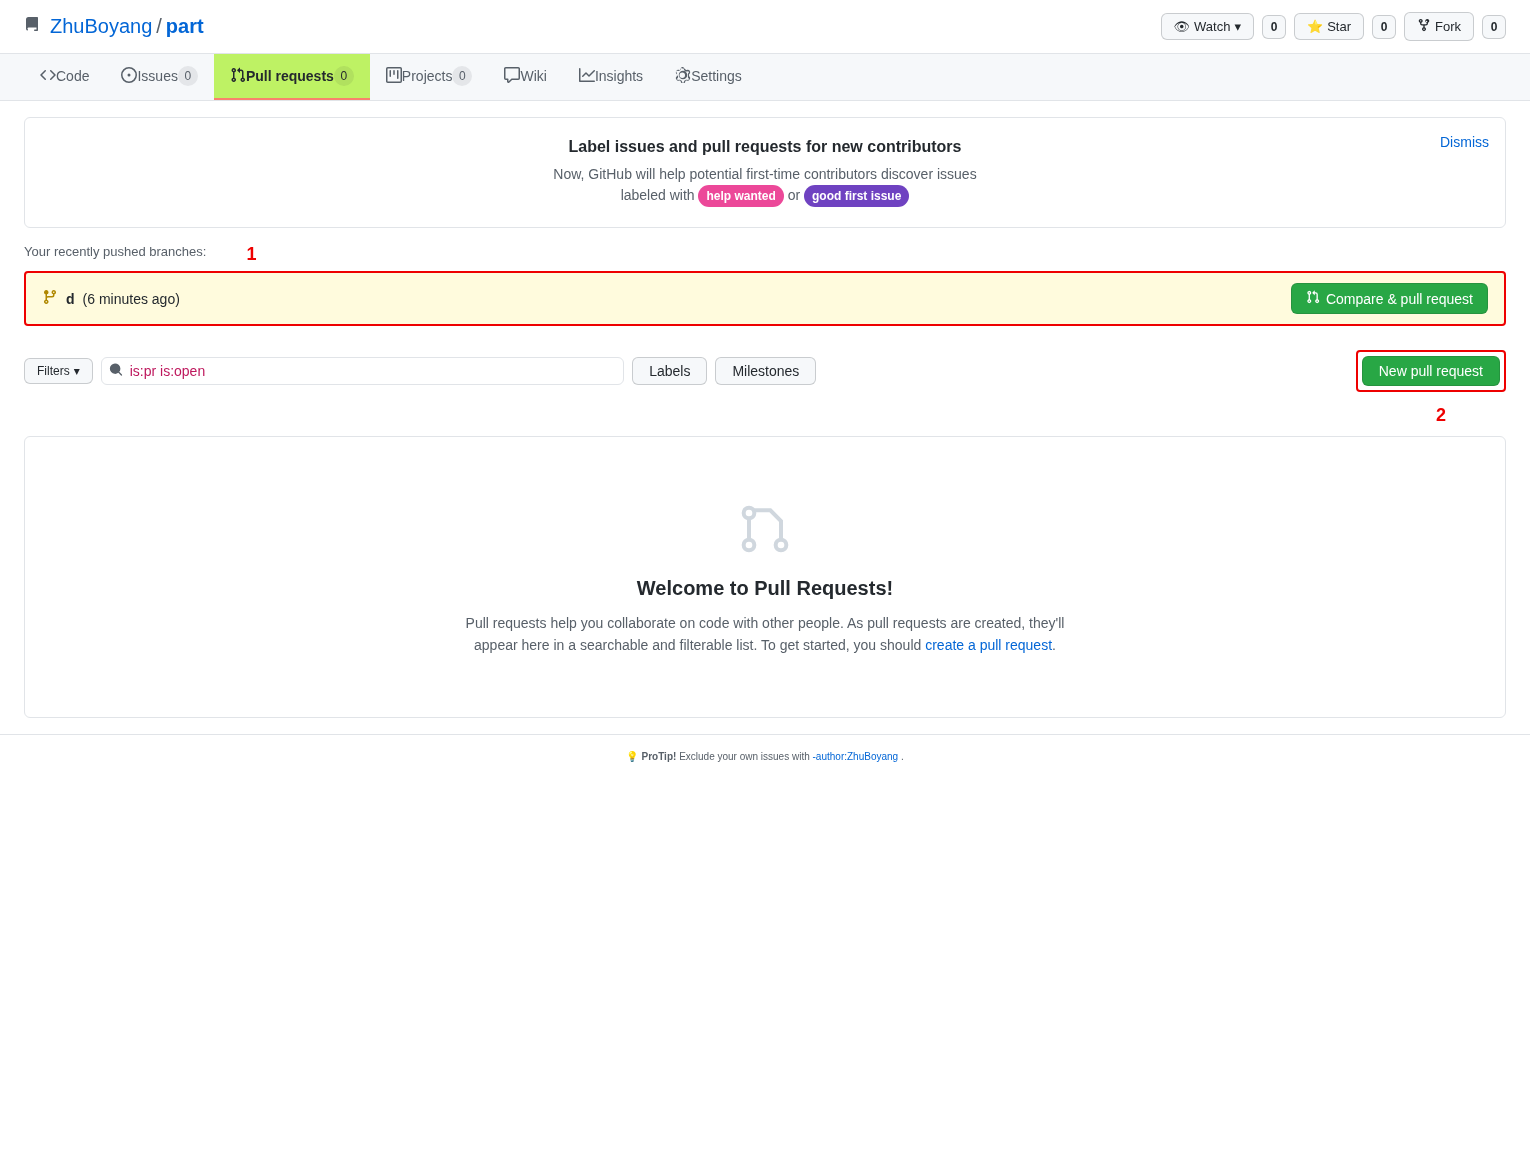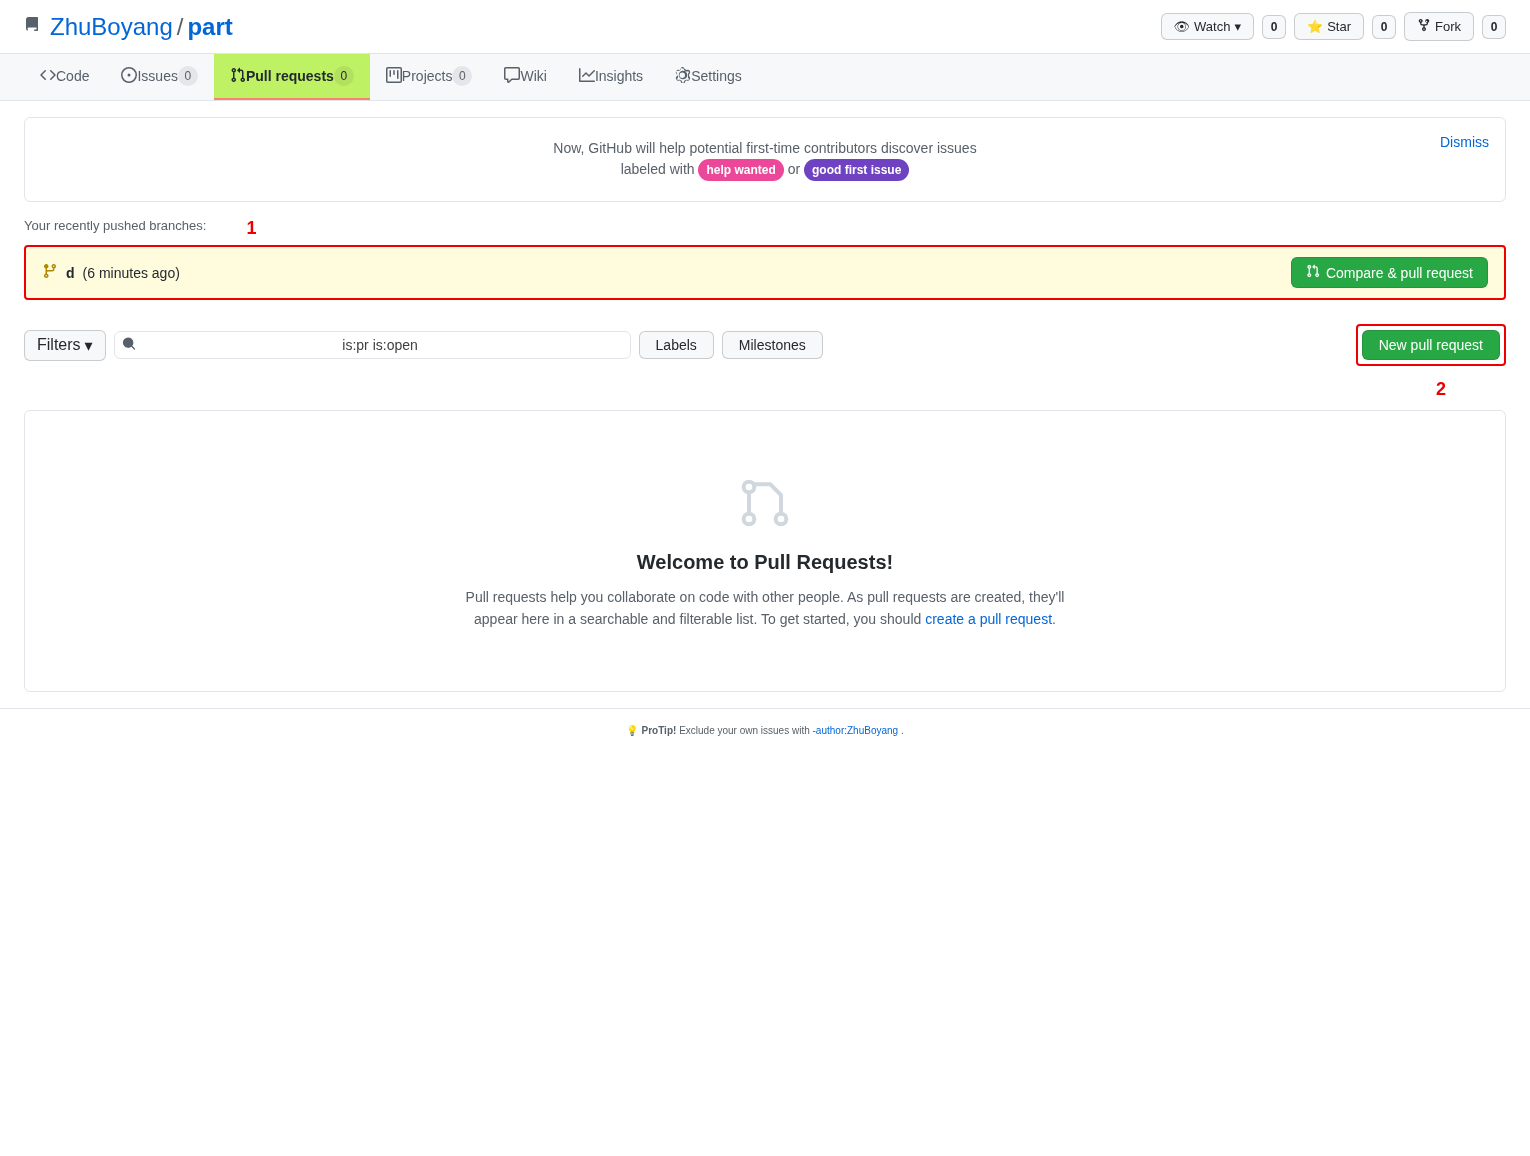--- a/index.html
+++ b/index.html
@@ -3,21 +3,21 @@
   <meta charset="utf-8">
   <style>
     * { box-sizing: border-box; margin: 0; padding: 0; }
     body { font-family: -apple-system, BlinkMacSystemFont, "Segoe UI", Helvetica, Arial, sans-serif; font-size: 14px; color: #24292e; background: #fff; }
 
     
     .top-bar {
       display: flex; align-items: center; justify-content: space-between;
       padding: 12px 24px; border-bottom: 1px solid #e1e4e8;
     }
-    .repo-title { display: flex; align-items: center; gap: 4px; font-size: 24px; }
+    .repo-title { display: flex; align-items: center; gap: 4px; font-size: 20px; }
     .repo-icon { margin-right: 6px; color: #586069; font-size: 16px; }
     .repo-owner { color: #0366d6; text-decoration: none; font-weight: 400; }
     .repo-sep { color: #586069; font-weight: 300; }
     .repo-name { color: #0366d6; text-decoration: none; font-weight: 600; }
     .top-actions { display: flex; align-items: center; gap: 8px; }
     .action-btn {
       display: inline-flex; align-items: center; gap: 4px;
       padding: 5px 12px; font-size: 13px; font-weight: 500;
       background: #f6f8fa; border: 1px solid rgba(27,31,35,0.2);
       border-radius: 6px; cursor: pointer; color: #24292e; text-decoration: none;
@@ -101,35 +101,34 @@
 
     
     .filter-bar {
       display: flex; align-items: center; gap: 8px;
       margin-bottom: 0; padding: 12px 0;
     }
     .filter-btn {
       display: inline-flex; align-items: center; gap: 4px;
       padding: 5px 12px; background: #f6f8fa;
       border: 1px solid rgba(27,31,35,0.2); border-radius: 6px;
-      font-size: 16px; cursor: pointer; color: #24292e;
+      font-size: 12px; cursor: pointer; color: #24292e;
     }
     .search-input-wrap {
       flex: 1; position: relative;
     }
     .search-icon-inside {
       position: absolute; left: 8px; top: 50%; transform: translateY(-50%);
       color: #586069; font-size: 14px;
     }
     .search-input {
       width: 100%; padding: 5px 12px 5px 28px;
       border: 1px solid #e1e4e8; border-radius: 6px;
-      font-size: 14px; background: #fff; color: #404040;
+      font-size: 14px; background: #fff; color: #be185d;
       outline: none;
-      text-align: center;
     }
     .labels-btn, .milestones-btn {
       padding: 5px 16px; background: #f6f8fa;
       border: 1px solid rgba(27,31,35,0.2); border-radius: 6px;
       font-size: 14px; cursor: pointer; color: #24292e;
     }
     .new-pr-section {
       display: flex; align-items: center;
       border: 2px solid #e00; border-radius: 4px; padding: 4px;
     }
@@ -266,20 +265,21 @@
           <path d="M7.429 1.525a6.593 6.593 0 011.142 0c.036.003.108.036.137.146l.289 1.105c.147.56.55.967.997 1.189.174.086.341.183.5.29.417.278.97.423 1.53.27l1.102-.303c.11-.03.175.016.195.046.219.31.41.641.573.989.063.132.016.205-.002.232l-.664.882c-.332.442-.432 1.009-.322 1.568.044.223.067.456.067.696 0 .24-.023.473-.067.696-.11.56-.01 1.126.322 1.568l.664.882c.018.027.065.1.002.232a8.141 8.141 0 01-.573.989c-.02.03-.085.076-.195.046l-1.102-.303c-.56-.153-1.113-.008-1.53.27-.159.107-.326.204-.5.29-.447.222-.85.629-.997 1.189l-.289 1.105c-.029.11-.101.143-.137.146a6.613 6.613 0 01-1.142 0c-.036-.003-.108-.036-.137-.146l-.289-1.105c-.147-.56-.55-.967-.997-1.189a4.803 4.803 0 01-.5-.29c-.417-.278-.97-.423-1.53-.27l-1.102.303c-.11.03-.175-.016-.195-.046a8.14 8.14 0 01-.573-.989c-.063-.132-.016-.205.002-.232l.664-.882c.332-.442.432-1.009.322-1.568A4.8 4.8 0 012 8c0-.24.023-.473.067-.696.11-.56.01-1.126-.322-1.568l-.664-.882c-.018-.027-.065-.1-.002-.232a8.14 8.14 0 01.573-.989c.02-.03.085-.076.195-.046l1.102.303c.56.153 1.113.008 1.53-.27.159-.107.326-.204.5-.29.447-.222.85-.629.997-1.189l.289-1.105c.029-.11.101-.143.137-.146zM8 0c-.236 0-.47.01-.701.03-.743.065-1.29.615-1.458 1.261l-.29 1.106c-.017.066-.078.158-.211.224a5.303 5.303 0 00-.552.32c-.123.082-.233.09-.3.071L3.39 2.709c-.633-.174-1.3.049-1.714.655a9.64 9.64 0 00-.675 1.163c-.31.654-.18 1.348.21 1.851l.664.883c.042.056.088.157.088.28a5.279 5.279 0 000 1.318c0 .123-.046.224-.088.28l-.664.883c-.39.503-.52 1.197-.21 1.851.206.434.433.84.675 1.163.414.606 1.08.83 1.714.655l1.102-.303c.067-.019.177-.011.3.071.173.116.357.222.552.32.133.066.194.158.211.224l.29 1.106c.168.646.715 1.196 1.458 1.261a7.704 7.704 0 001.402 0c.743-.065 1.29-.615 1.458-1.261l.29-1.106c.017-.066.078-.158.211-.224a5.28 5.28 0 00.552-.32c.123-.082.233-.09.3-.071l1.102.303c.633.174 1.3-.049 1.714-.655.242-.323.469-.729.675-1.163.31-.654.18-1.348-.21-1.851l-.664-.883c-.042-.056-.088-.157-.088-.28a5.28 5.28 0 000-1.318c0-.123.046-.224.088-.28l.664-.883c.39-.503.52-1.197.21-1.851a9.64 9.64 0 00-.675-1.163c-.414-.606-1.08-.83-1.714-.655l-1.102.303c-.067.019-.177.011-.3-.071a5.303 5.303 0 00-.552-.32c-.133-.066-.194-.158-.211-.224L9.16 1.29C8.99.645 8.443.095 7.7.03A7.714 7.714 0 008 0zm-.75 5.5a2.75 2.75 0 100 5.5 2.75 2.75 0 000-5.5zM3.75 8a4.25 4.25 0 118.5 0 4.25 4.25 0 01-8.5 0z"></path>
         </svg>
     </span>
     <span>Settings</span>
   </a>
 </nav>
 
 <div class="content">
 
   <div class="banner">
+    <h3 class="banner-title">Label issues and pull requests for new contributors</h3>
     <p class="banner-text">
       <span>Now, GitHub will help potential first-time contributors discover issues</span><br>
       <span>labeled with</span>
       <span class="badge-green">help wanted</span>
       <span>or</span>
       <span class="badge-purple">good first issue</span>
     </p>
     <button class="dismiss-btn">Dismiss</button>
   </div>
 

